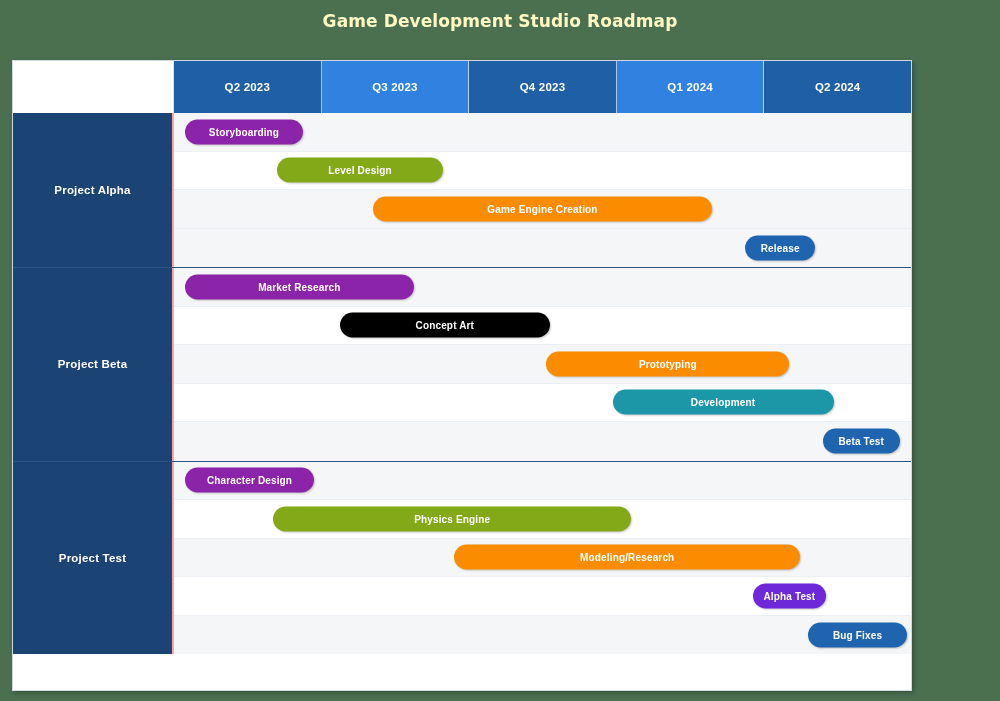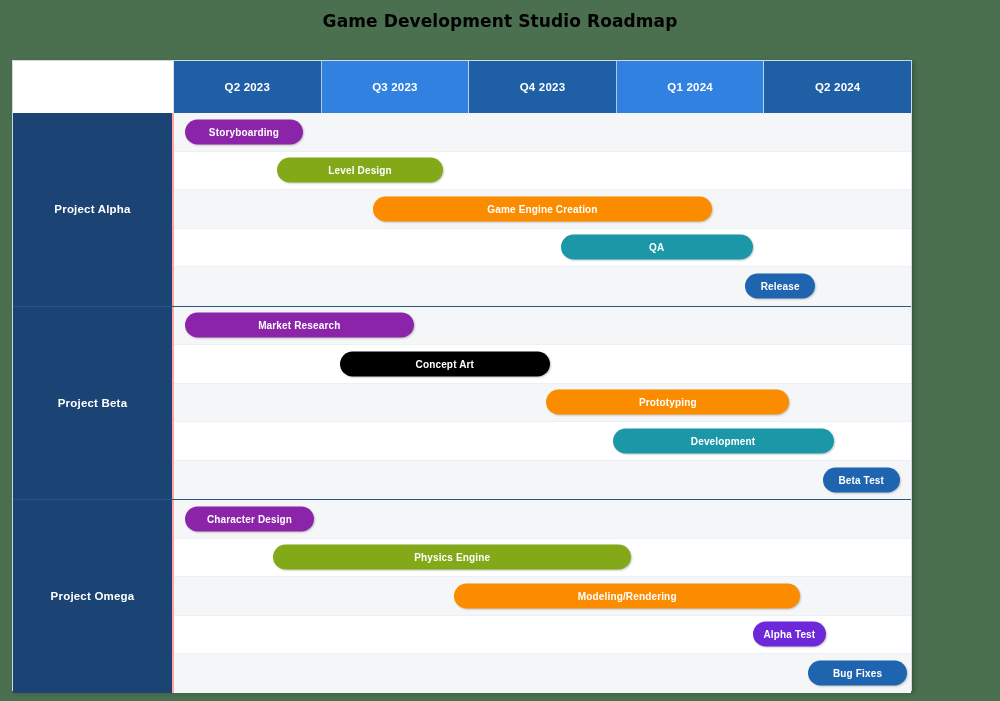--- a/index.html
+++ b/index.html
@@ -22,21 +22,21 @@
 
   
   .chart-title {
     position: absolute;
     left: 0;
     top: 11px;
     width: 1000px;
     text-align: center;
     font-size: 17px;
     font-weight: bold;
-    color: #000000;
+    color: #fef9c3;
     letter-spacing: 0.1px;
     font-family: "DejaVu Sans", sans-serif;
   }
 
   
   .gantt {
     position: absolute;
     left: 12px;
     top: 60px;
     width: 900px;
@@ -178,23 +178,20 @@
           <div class="rows">
             <div class="task-row row-shade">
               <div class="bar" style="left: 1.5%; width: 16%; background: rgb(139, 36, 168);">Storyboarding</div>
             </div>
             <div class="task-row row-plain">
               <div class="bar" style="left: 14%; width: 22.5%; background: rgb(132, 169, 24);">Level Design</div>
             </div>
             <div class="task-row row-shade">
               <div class="bar" style="left: 27%; width: 46%; background: rgb(251, 140, 0);">Game Engine Creation</div>
             </div>
-            <div class="task-row row-plain">
-              <div class="bar" style="left: 52.5%; width: 26%; background: rgb(27, 151, 168);">QA</div>
-            </div>
             <div class="task-row row-shade">
               <div class="bar" style="left: 77.5%; width: 9.5%; background: rgb(31, 100, 175);">Release</div>
             </div>
           </div>
         </div>
         <div class="project-group">
           <div class="project-label">Project Beta</div>
           <div class="rows">
             <div class="task-row row-shade">
               <div class="bar" style="left: 1.5%; width: 31%; background: rgb(139, 36, 168);">Market Research</div>
@@ -207,30 +204,30 @@
             </div>
             <div class="task-row row-plain">
               <div class="bar" style="left: 59.5%; width: 30%; background: rgb(27, 151, 168);">Development</div>
             </div>
             <div class="task-row row-shade">
               <div class="bar" style="left: 88%; width: 10.5%; background: rgb(31, 100, 175);">Beta Test</div>
             </div>
           </div>
         </div>
         <div class="project-group">
-          <div class="project-label">Project Omega</div>
+          <div class="project-label">Project Test</div>
           <div class="rows">
             <div class="task-row row-shade">
               <div class="bar" style="left: 1.5%; width: 17.5%; background: rgb(139, 36, 168);">Character Design</div>
             </div>
             <div class="task-row row-plain">
               <div class="bar" style="left: 13.5%; width: 48.5%; background: rgb(132, 169, 24);">Physics Engine</div>
             </div>
             <div class="task-row row-shade">
-              <div class="bar" style="left: 38%; width: 47%; background: rgb(251, 140, 0);">Modeling/Rendering</div>
+              <div class="bar" style="left: 38%; width: 47%; background: rgb(251, 140, 0);">Modeling/Research</div>
             </div>
             <div class="task-row row-plain">
               <div class="bar" style="left: 78.5%; width: 10%; background: #6d28d9;">Alpha Test</div>
             </div>
             <div class="task-row row-shade">
               <div class="bar" style="left: 86%; width: 13.5%; background: rgb(31, 100, 175);">Bug Fixes</div>
             </div>
           </div>
         </div>
       </div>

